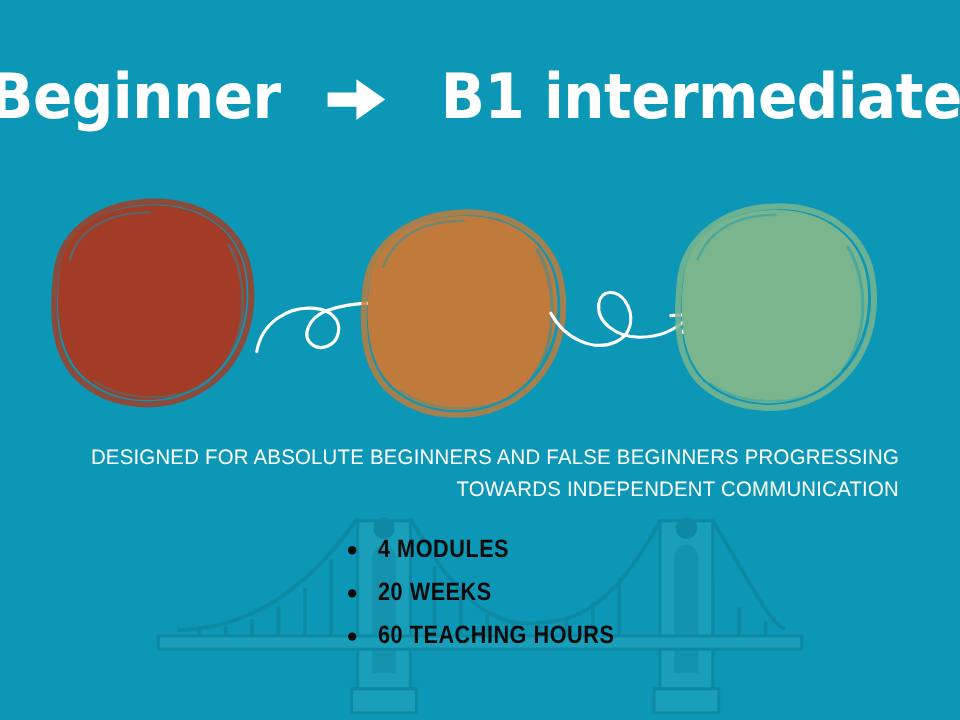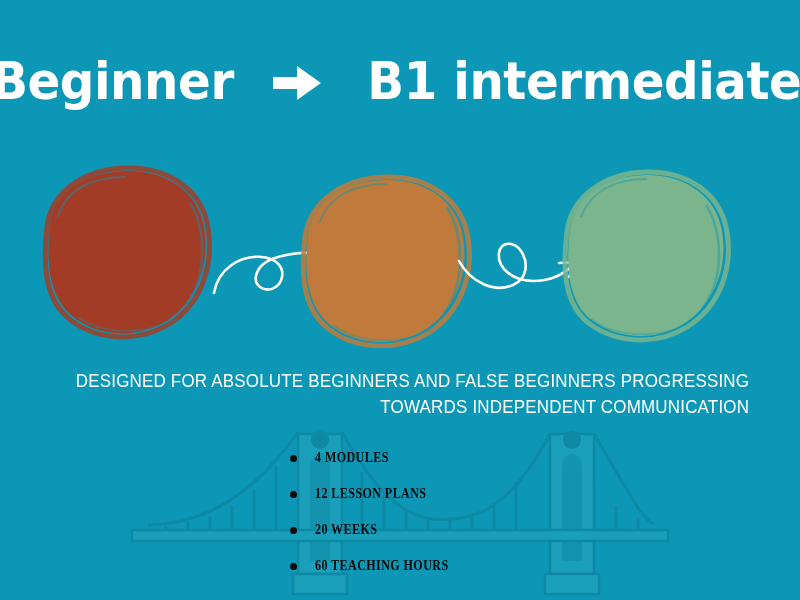--- a/index.html
+++ b/index.html
@@ -135,23 +135,23 @@
     padding: 0;
     list-style: none;
   }
   #bullet-list li {
     position: relative;
     padding-left: 30px;
     margin: 0 0 6px 0;
     height: 30px;
     line-height: 30px;
     color: #0a0a0a;
-    font-family: Liberation Serif, serif;
+    font-family: Liberation Sans, sans-serif;
     font-weight: bold;
-    font-size: 14px;
+    font-size: 21px;
     letter-spacing: 0.5px;
     white-space: nowrap;
   }
   #bullet-list li .bullet-dot {
     position: absolute;
     left: 5px;
     top: 12px;
     width: 7px;
     height: 7px;
     border-radius: 50%;
@@ -288,24 +288,20 @@
       </g>
 
       <rect x="2" y="110" width="536" height="11" fill="#1a9fba" stroke="#0e89a4" stroke-width="2.5"></rect>
     </svg>
   </div>
 
   <ul id="bullet-list">
     <li>
       <span class="bullet-dot"></span>
       <span class="bullet-text">4 MODULES</span>
-    </li>
-    <li>
-      <span class="bullet-dot"></span>
-      <span class="bullet-text">12 LESSON PLANS</span>
     </li>
     <li>
       <span class="bullet-dot"></span>
       <span class="bullet-text">20 WEEKS</span>
     </li>
     <li>
       <span class="bullet-dot"></span>
       <span class="bullet-text">60 TEACHING HOURS</span>
     </li>
   </ul>

